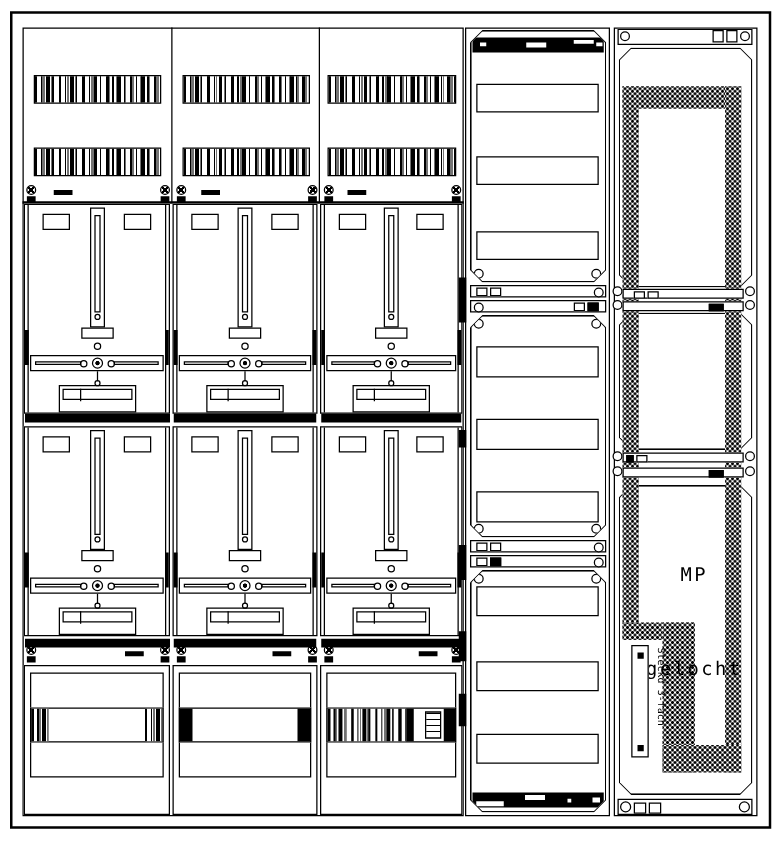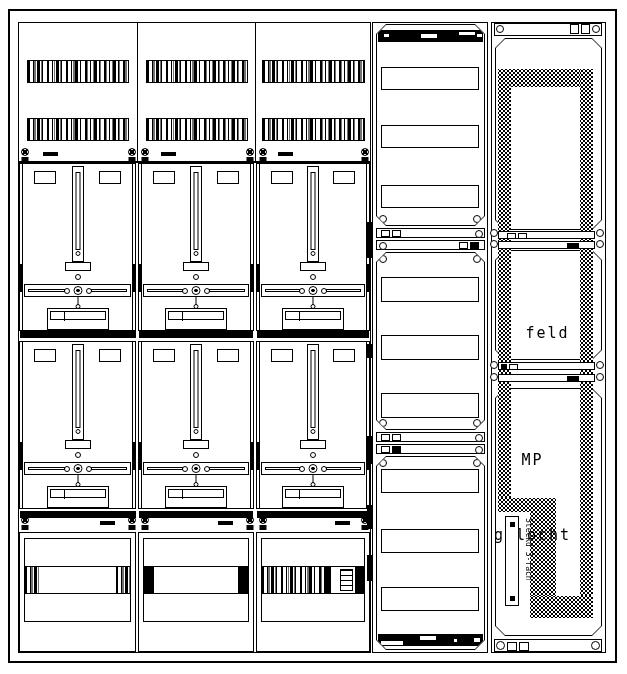--- a/index.html
+++ b/index.html
@@ -412,23 +412,22 @@
   <div class="sc" style="left:596px;top:373px;width:8px;height:8px;"></div>
   <div class="bx" style="left:498px;top:362px;width:97px;height:8px;">
     <div class="sqb" style="left:2px;top:1px;width:6px;height:6px;"></div>
     <div class="sq" style="left:10px;top:1px;width:9px;height:6px;"></div>
   </div>
   <div class="bx" style="left:498px;top:374px;width:97px;height:8px;">
     <div class="sqb" style="left:68px;top:1px;width:12px;height:6px;"></div>
   </div>
 
   <div class="cadtxt" style="left:505px;top:268px;width:85px;font-size:15px;letter-spacing:2px;line-height:26px;text-align:center;">
-    <div>feld</div>
-  </div>
-  <div class="cadtxt" style="left:481px;top:398px;width:103px;font-size:15px;letter-spacing:2px;line-height:25px;text-align:center;">
+  </div>
+  <div class="cadtxt" style="left:504px;top:398px;width:103px;font-size:15px;letter-spacing:2px;line-height:25px;text-align:center;">
     <div>MP</div>
     <div>gelocht</div>
   </div>
 
   <div class="bx" style="left:505px;top:516px;width:14px;height:90px;">
     <div class="blk" style="left:4px;top:5px;width:5px;height:5px;"></div>
     <div class="blk" style="left:4px;top:79px;width:5px;height:5px;"></div>
   </div>
   <div class="cadtxt vtxt" style="left:521px;top:518px;height:88px;">Steckd 3-fach</div>
 

